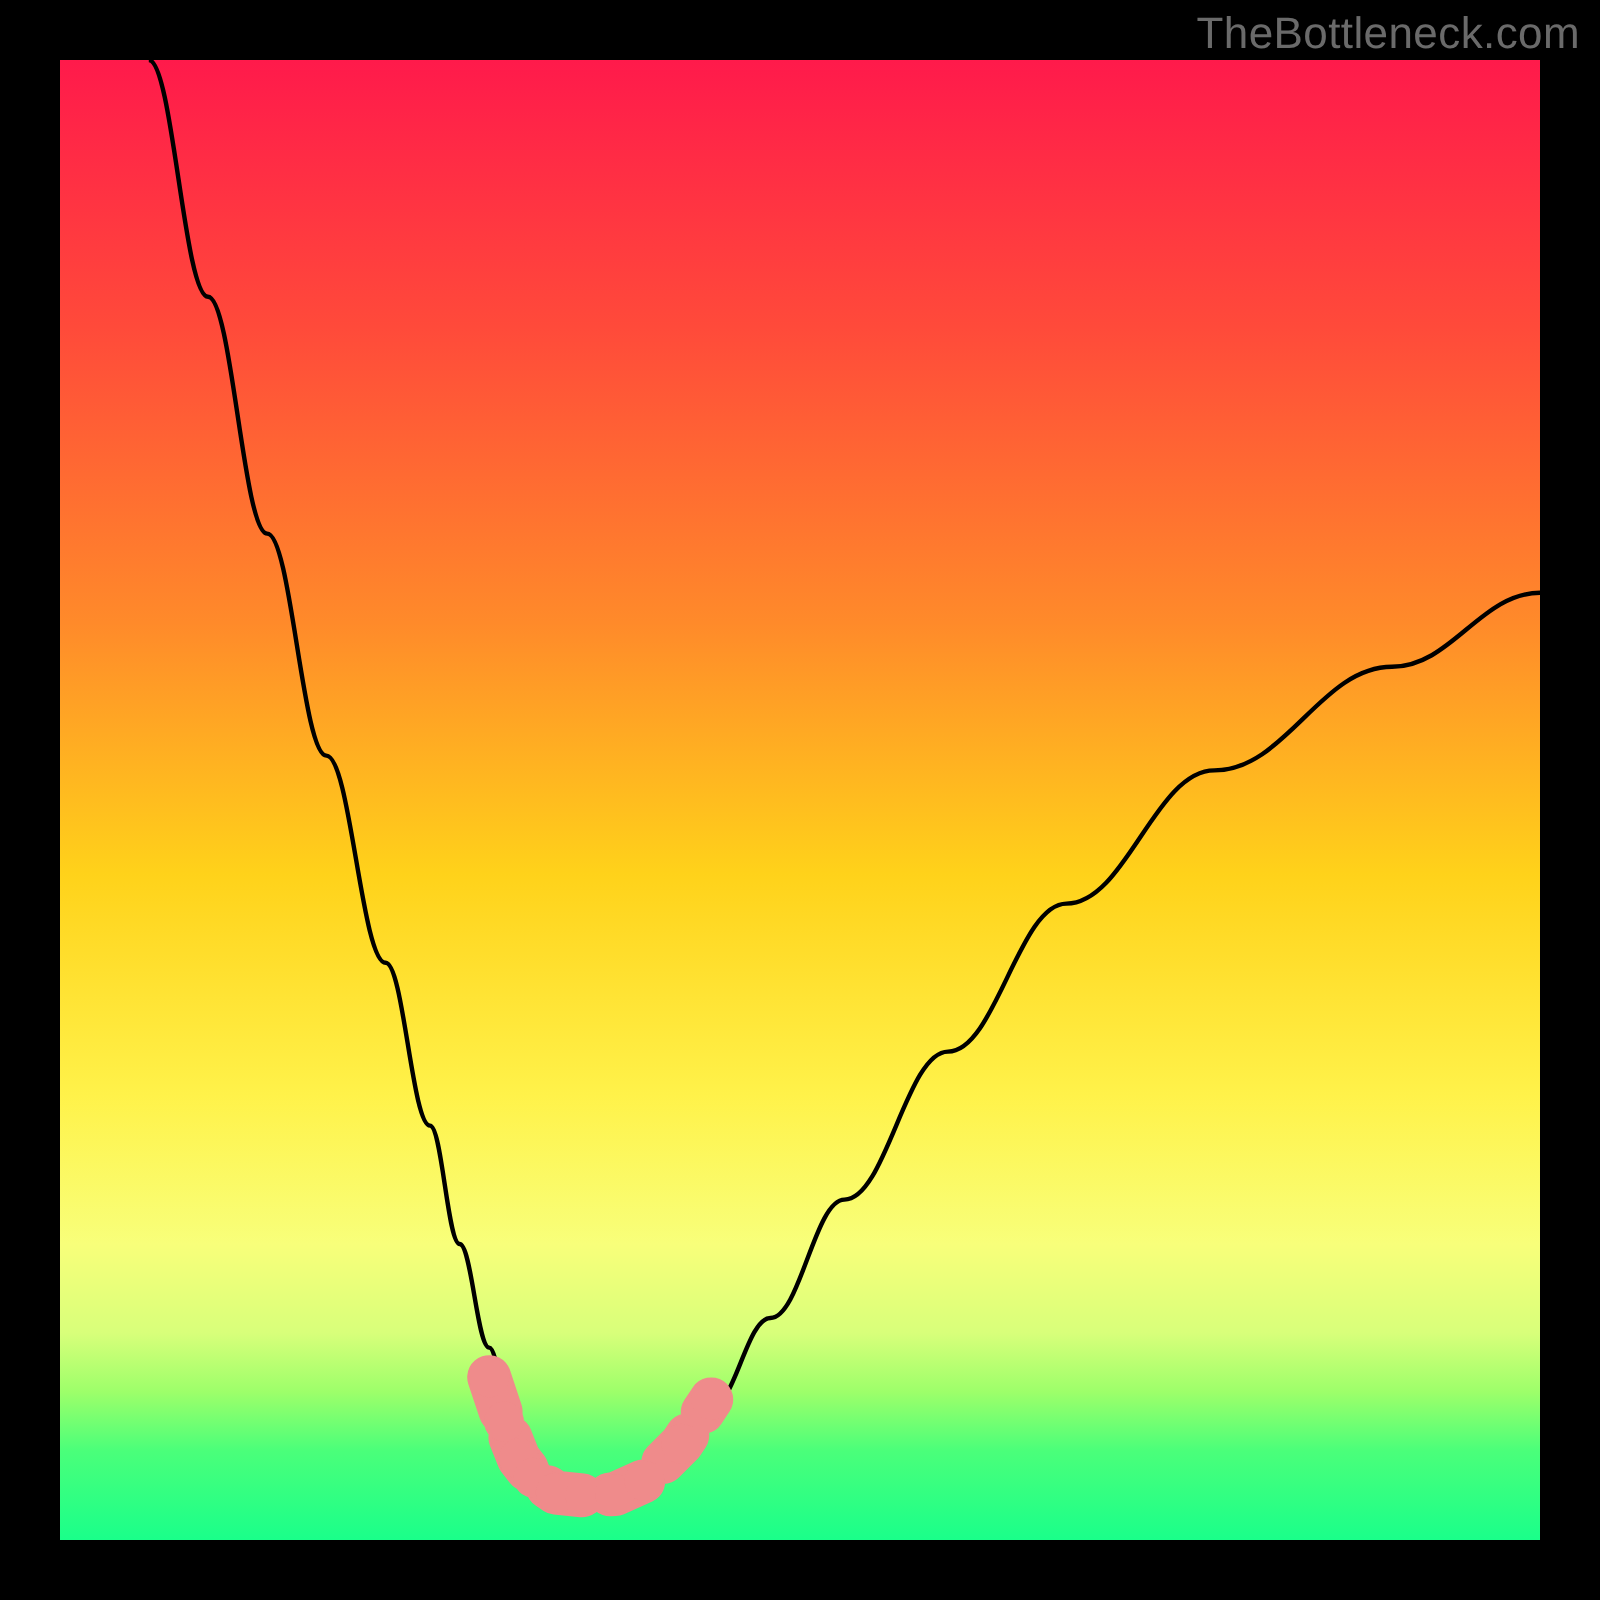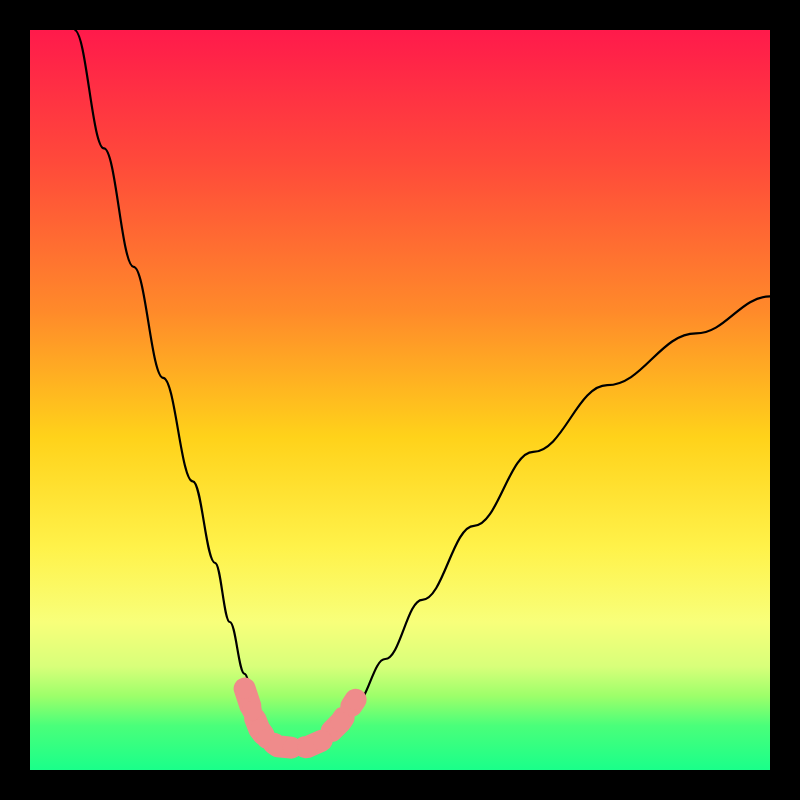--- a/index.html
+++ b/index.html
@@ -38,20 +38,21 @@
     user-select: none;
   }
   svg {
     display: block;
   }
 </style>
 </head>
 <body>
 
 <div class="frame">
+  <div class="watermark">TheBottleneck.com</div>
   <div class="plot">
     <svg id="chart-svg" width="740" height="740" viewBox="0 0 740 740" preserveAspectRatio="none">
         <defs>
           <linearGradient id="bg-grad" x1="0" y1="0" x2="0" y2="1">
             <stop offset="0%" stop-color="#ff1a4b"></stop>
             <stop offset="18%" stop-color="#ff4a3a"></stop>
             <stop offset="38%" stop-color="#ff8a2a"></stop>
             <stop offset="55%" stop-color="#ffd21a"></stop>
             <stop offset="70%" stop-color="#fff24a"></stop>
             <stop offset="80%" stop-color="#f8ff7a"></stop>

